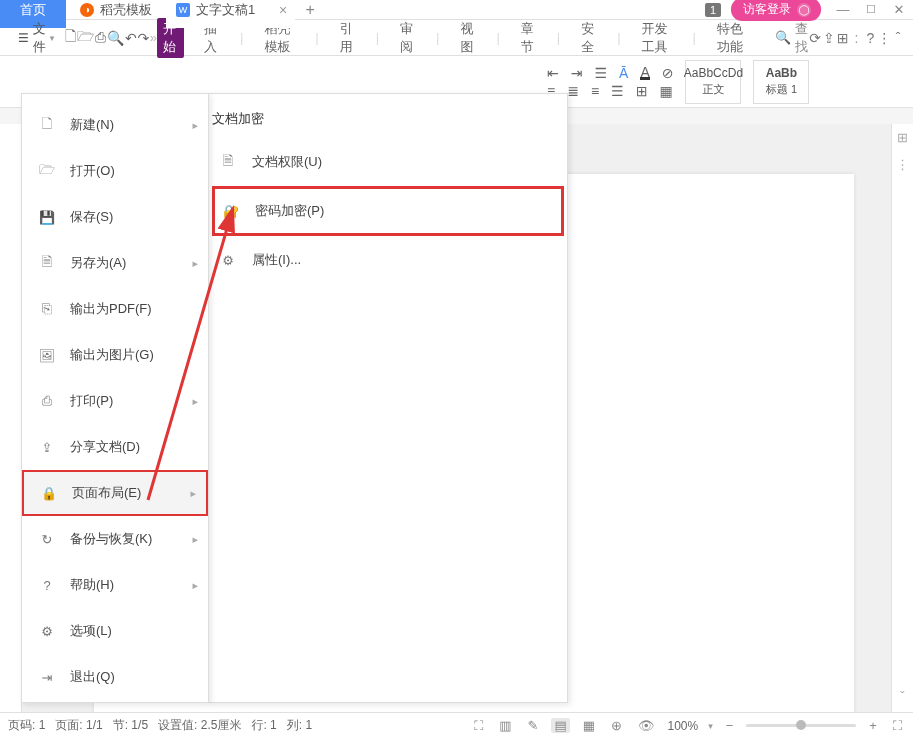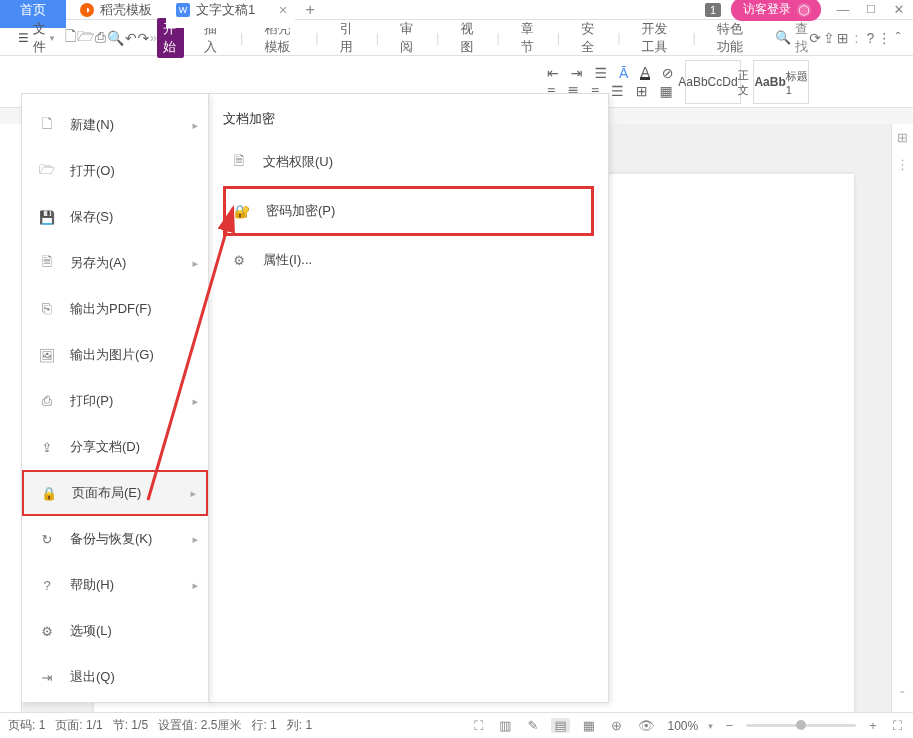--- a/index.html
+++ b/index.html
@@ -32,21 +32,21 @@
   .ribbon-sep { color:#ddd; padding:0 1px; }
   .search-area { display:flex; align-items:center; gap:4px; color:#888; margin-left:8px; }
   .tb-spacer { flex:1; }
   .tool-ico { width:24px; text-align:center; color:#777; font-size:14px; }
 
   
   .ribbon-body { height: 52px; background:#fff; border-bottom:1px solid #e0e0e0; display:flex; align-items:center; padding-left:547px; gap:8px; color:#666; font-size:13px; }
   .rb-ico { font-size:14px; color:#666; display:inline-block; line-height:1; }
   .rb-group { display:flex; flex-direction:column; gap:4px; }
   .rb-row { display:flex; align-items:center; gap:12px; }
-  .style-box { border:1px solid #ddd; width:56px; height:44px; font-size:11px; color:#555; display:flex; align-items:center; justify-content:center; margin-left:4px; }
+  .style-box { border:1px solid #ddd; width:56px; height:44px; font-size:11px; color:#555; display:flex; flex-direction:column; align-items:center; justify-content:center; margin-left:4px; }
   .style-box .sample { font-size:12px; }
   .style-box.big .sample { font-size:12px; font-weight:600; }
   .style-label { font-size:11px; margin-top:2px; }
 
   
   .doc-area { position:absolute; left:0; top:124px; right:0; bottom:26px; background:#f0f0f0; display:flex; }
   .rulerbar { width:22px; background:#fff; border-right:1px solid #e0e0e0; }
   .page-wrap { flex:1; position:relative; overflow:hidden; }
   .page { position:absolute; left:72px; top:50px; width:760px; height:1000px; background:#fff; box-shadow:0 0 4px rgba(0,0,0,.1); }
   .cursor-mark { position:absolute; left:190px; top:140px; width:10px; height:10px; border-top:1px solid #888; border-left:1px solid #888; }
@@ -61,21 +61,21 @@
   .zoom-handle { position:absolute; left:50%; top:-4px; width:10px; height:10px; background:#bbb; border-radius:50%; transform:translateX(-50%); }
 
   
   .file-menu { position:absolute; left:21px; top:93px; width:188px; height:610px; background:#fff; border:1px solid #ddd; box-shadow:2px 2px 6px rgba(0,0,0,.1); z-index:10; padding:8px 0; }
   .fm-item { height:46px; display:flex; align-items:center; gap:14px; padding:0 16px; font-size:13px; color:#444; position:relative; }
   .fm-item .arrow { position:absolute; right:10px; color:#aaa; font-size:11px; }
   .fm-ico { width:18px; height:18px; color:#787878; display:inline-flex; align-items:center; justify-content:center; }
   .fm-hi { border:2px solid #e03535; background:#f4f4f4; }
 
   
-  .submenu { position:absolute; left:208px; top:93px; width:401px; height:610px; background:#fff; border:1px solid #ddd; box-shadow:2px 2px 6px rgba(0,0,0,.1); z-index:9; padding:16px 14px; }
+  .submenu { position:absolute; left:208px; top:93px; width:360px; height:610px; background:#fff; border:1px solid #ddd; box-shadow:2px 2px 6px rgba(0,0,0,.1); z-index:9; padding:16px 3px; }
   .sub-title { font-size:13px; color:#333; margin-bottom:12px; }
   .sub-item { display:flex; align-items:center; gap:14px; padding:12px 6px; font-size:13px; color:#444; }
   .sub-ico { width:20px; height:20px; color:#787878; display:inline-flex; align-items:center; justify-content:center; }
   .sub-hi-box { border:3px solid #e03535; padding:0; margin:2px 0; }
   .sub-hi-box .sub-item { padding:12px 6px; }
 
   
   .anno-arrow { position:absolute; left:138px; top:200px; z-index:20; pointer-events:none; }
 </style>
 </head>

